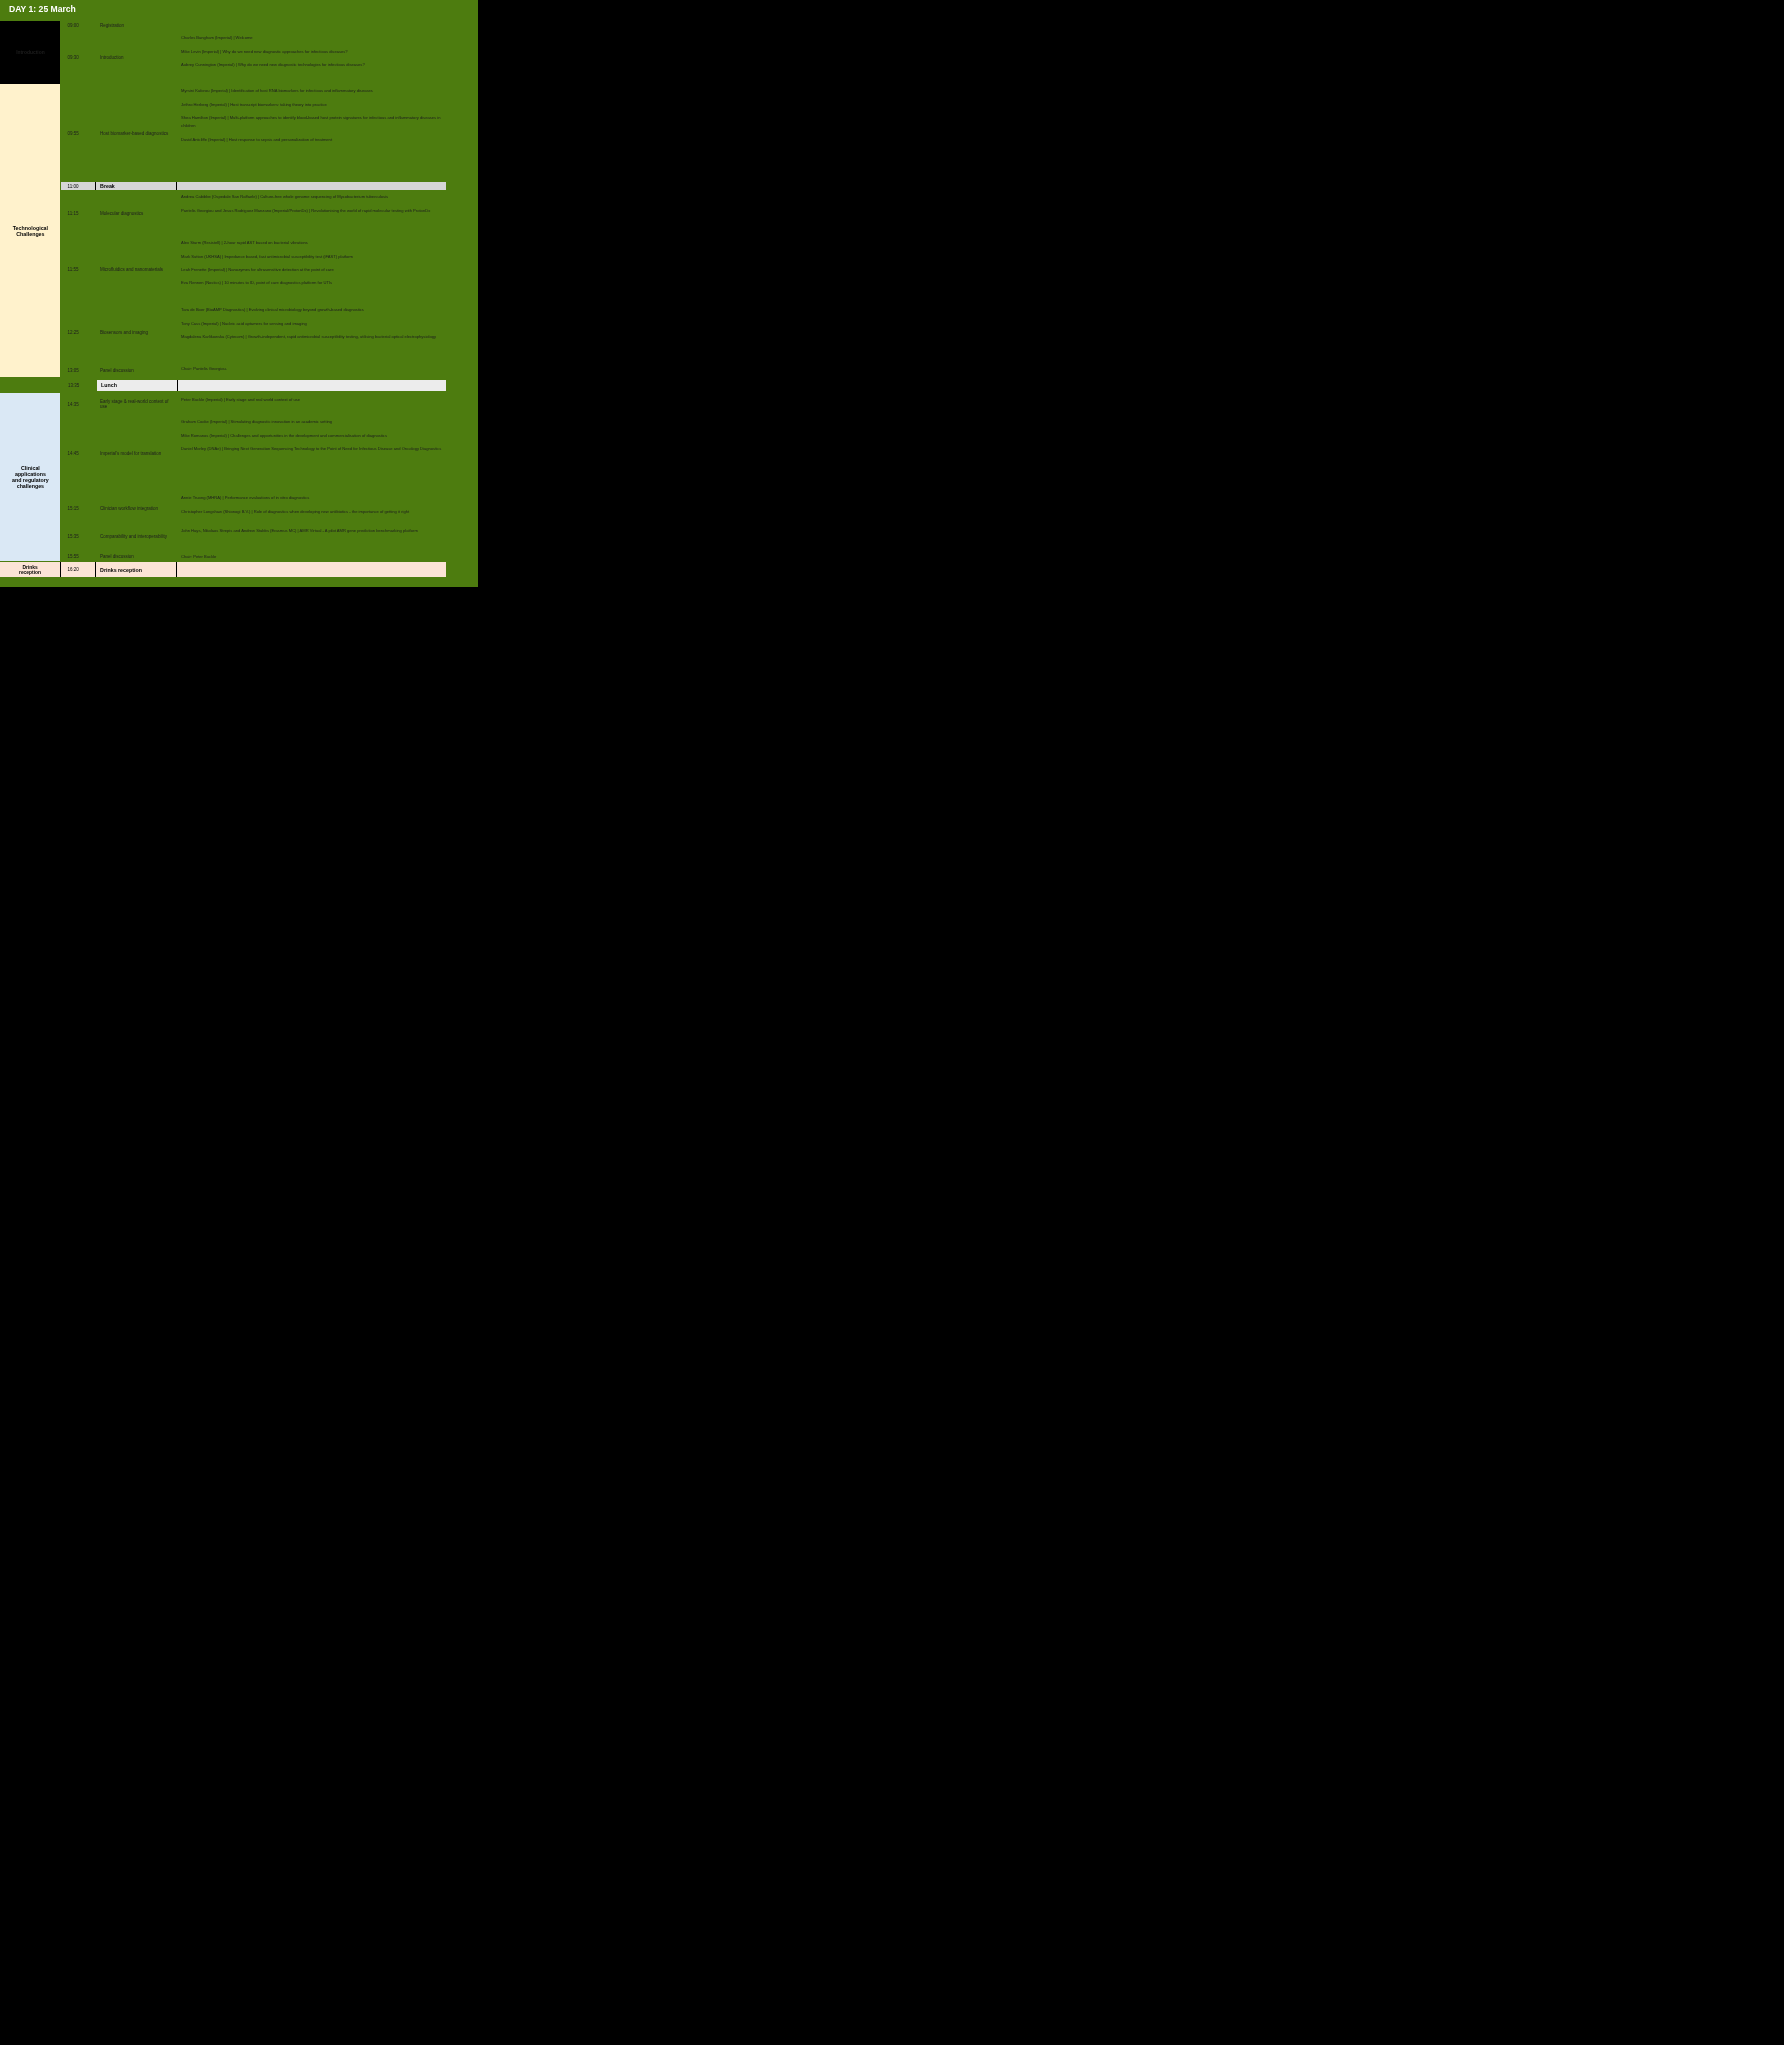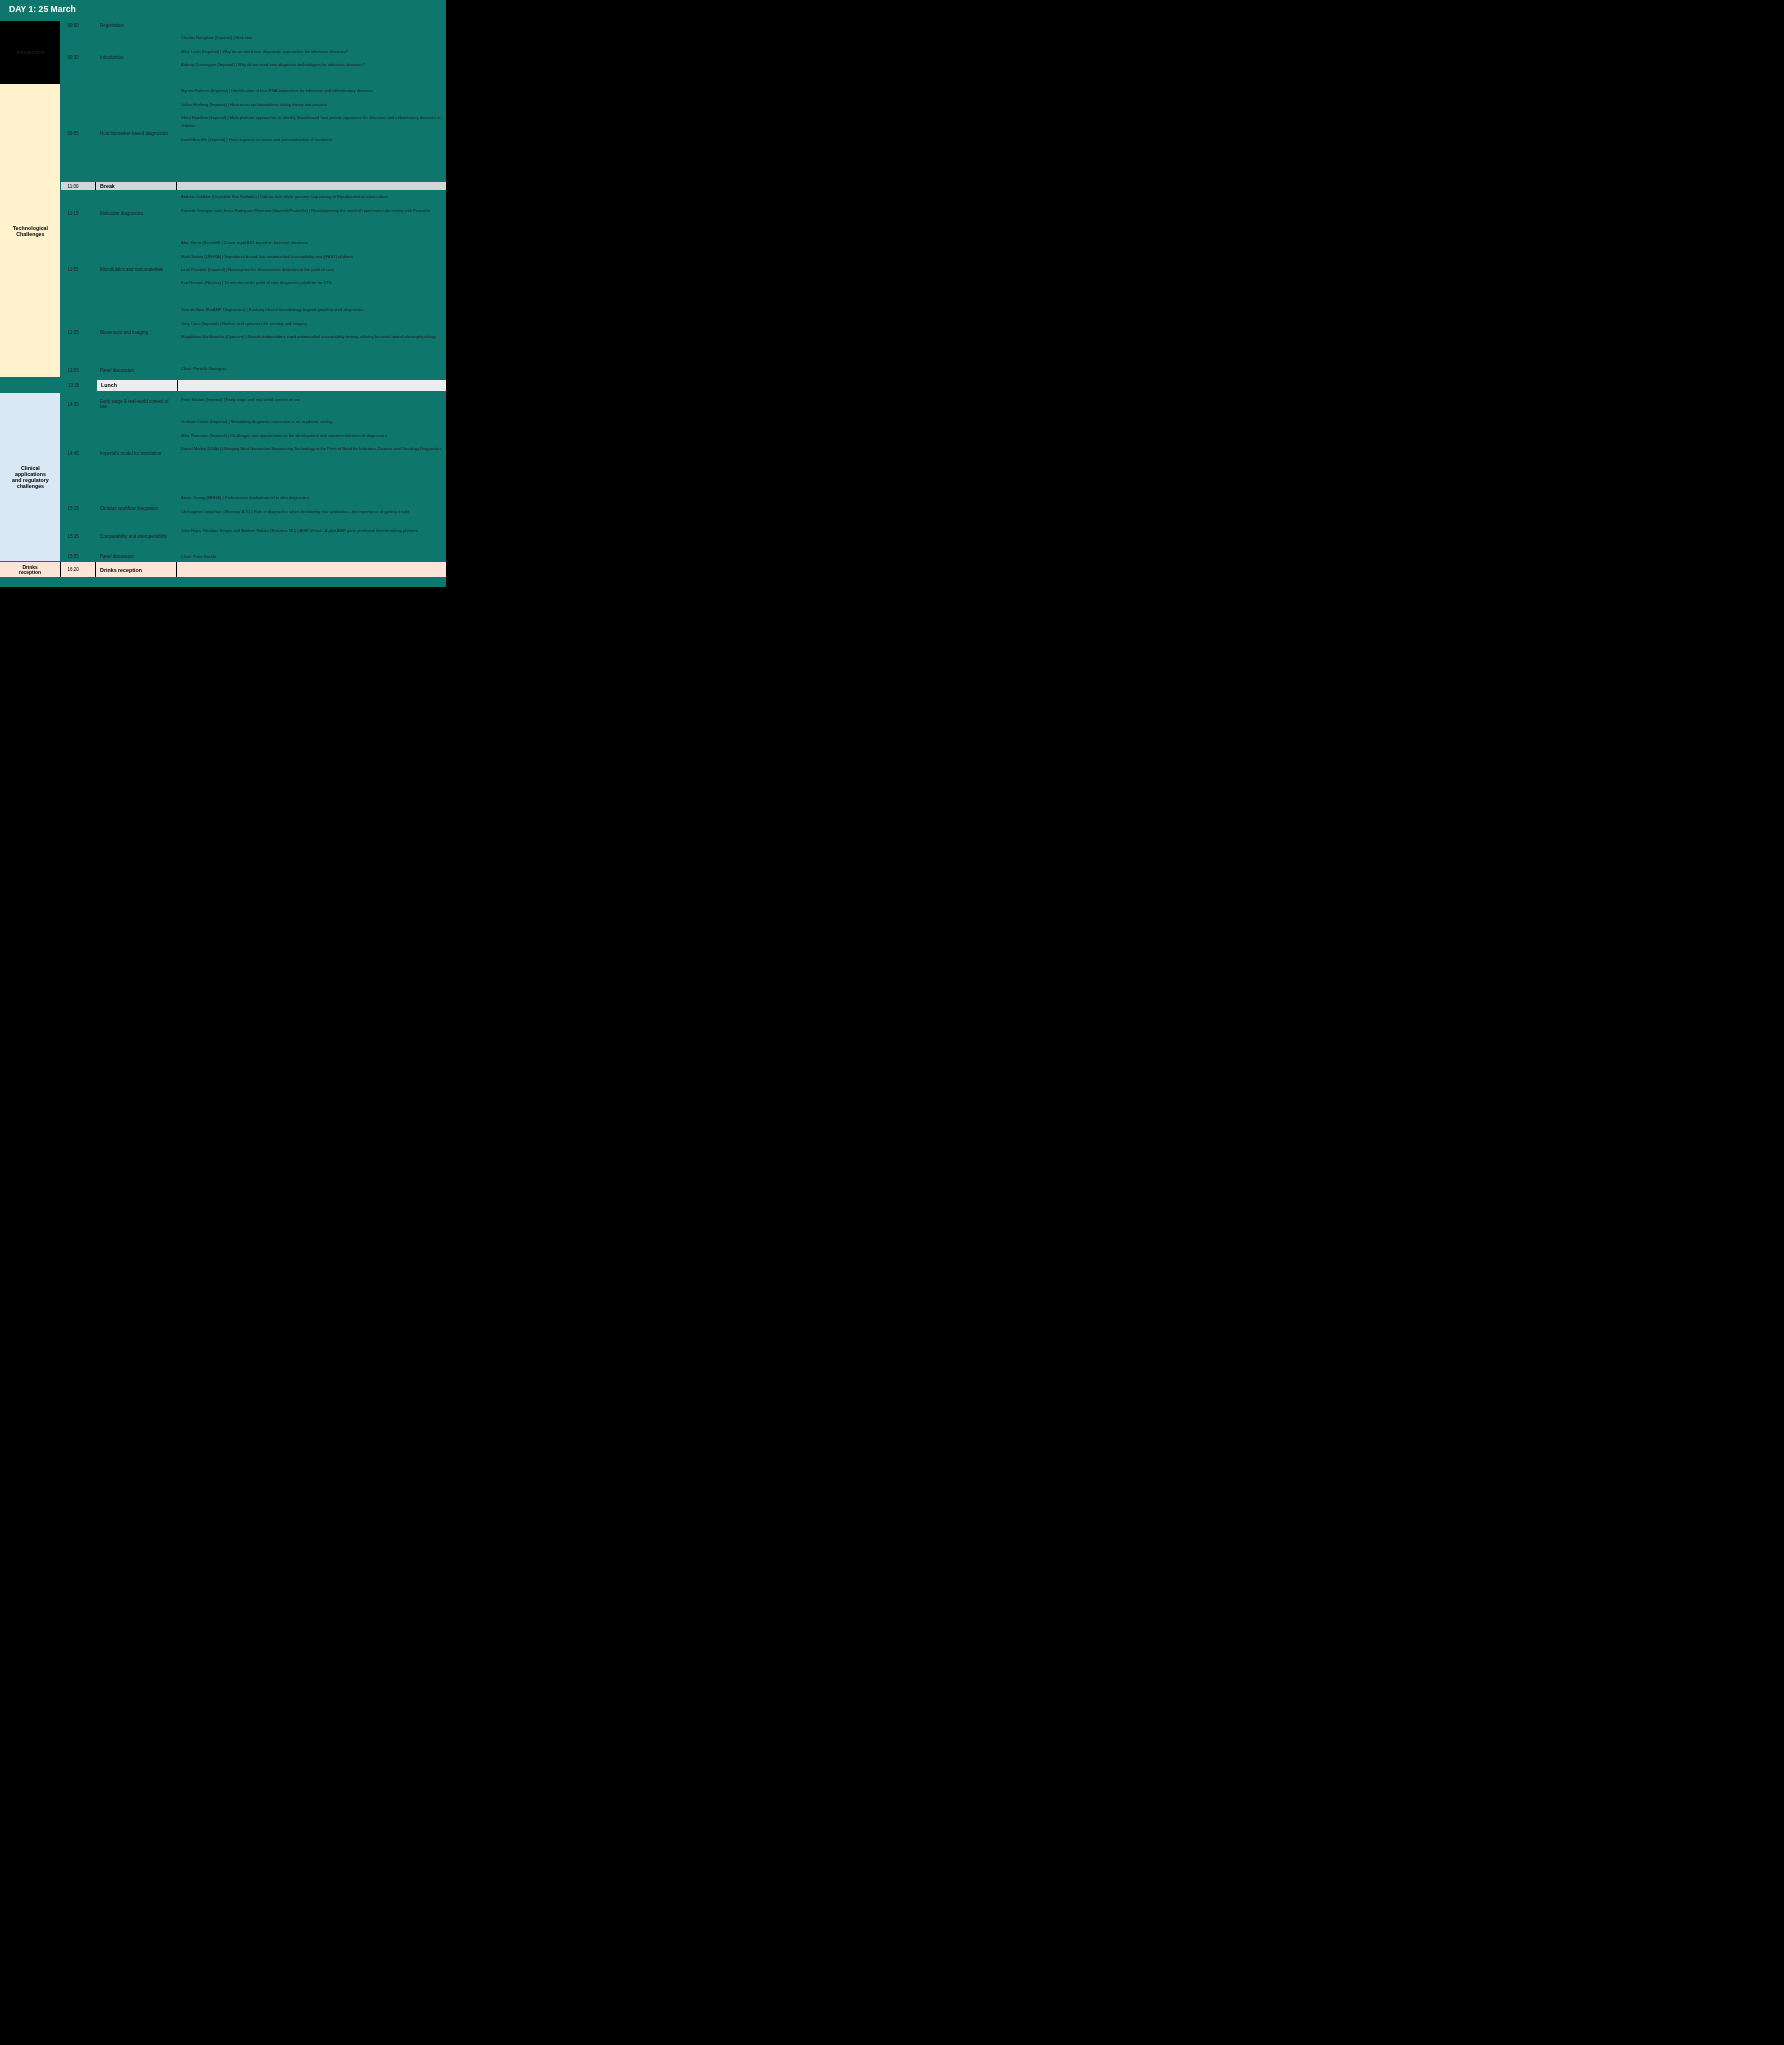--- a/index.html
+++ b/index.html
@@ -1,17 +1,17 @@
 <!DOCTYPE html>
 <html style="font-size:6.5px"><head>
 <meta charset="utf-8">
 <style>
   html,body{margin:0;padding:0;background:#000;}
-  .sheet{position:relative;width:446px;height:587px;background:#0f766e;overflow:hidden;
-         font-family:"Liberation Sans", sans-serif;}
+  .sheet{position:relative;width:446px;height:587px;background:#4d7c0f;overflow:hidden;
+         font-family:"Liberation Sans", sans-serif;padding-left:32px;}
   .page-title{position:absolute;left:9px;top:4.1px;font-size:8.6px;font-weight:bold;color:#FFFFFF;}
 
   
   .cat{position:absolute;left:0.4px;width:60px;display:flex;align-items:center;justify-content:center;
        text-align:center;font-weight:bold;color:#000;}
   .cat-intro{top:21px;height:63px;background:#000;}
   .cat-intro span{color:#1E1E1E;font-size:4.9px;}
   .cat-tech{top:84px;height:293px;background:#FFF2CC;font-size:5.3px;}
   .cat-tech span{width:45px;}
   .cat-clinical{top:393px;height:168px;background:#DAE8F5;font-size:5.3px;}

